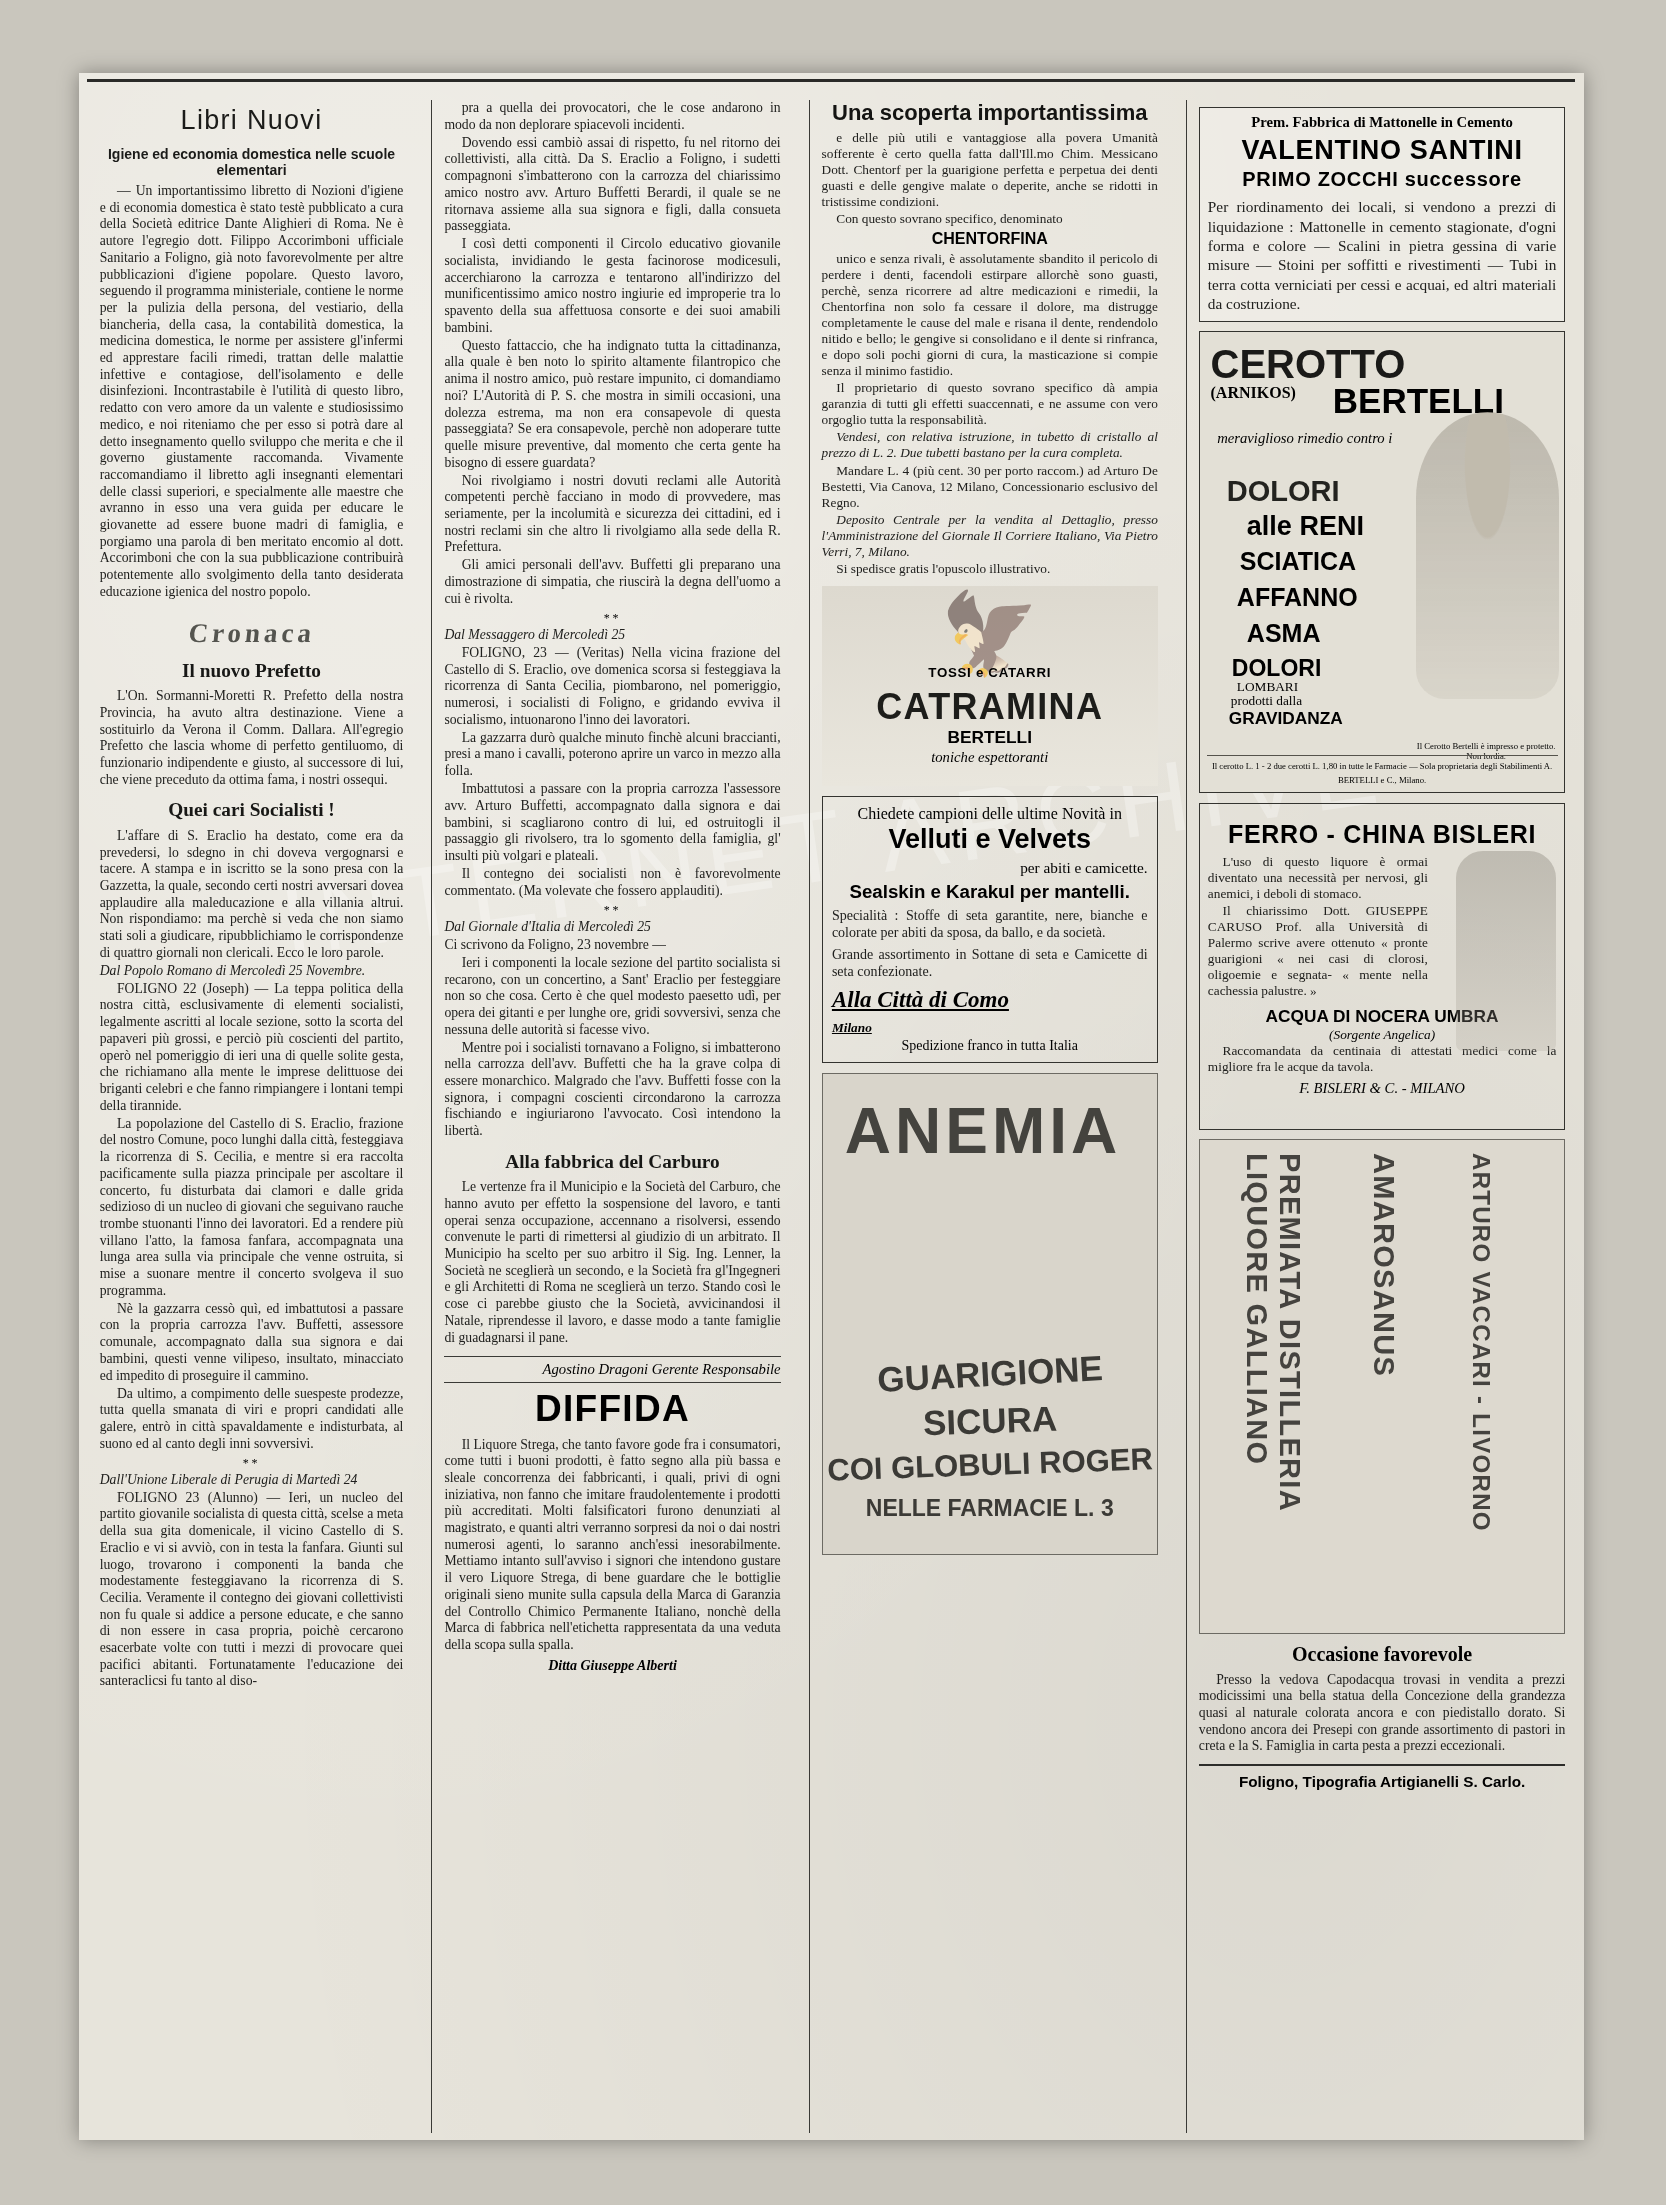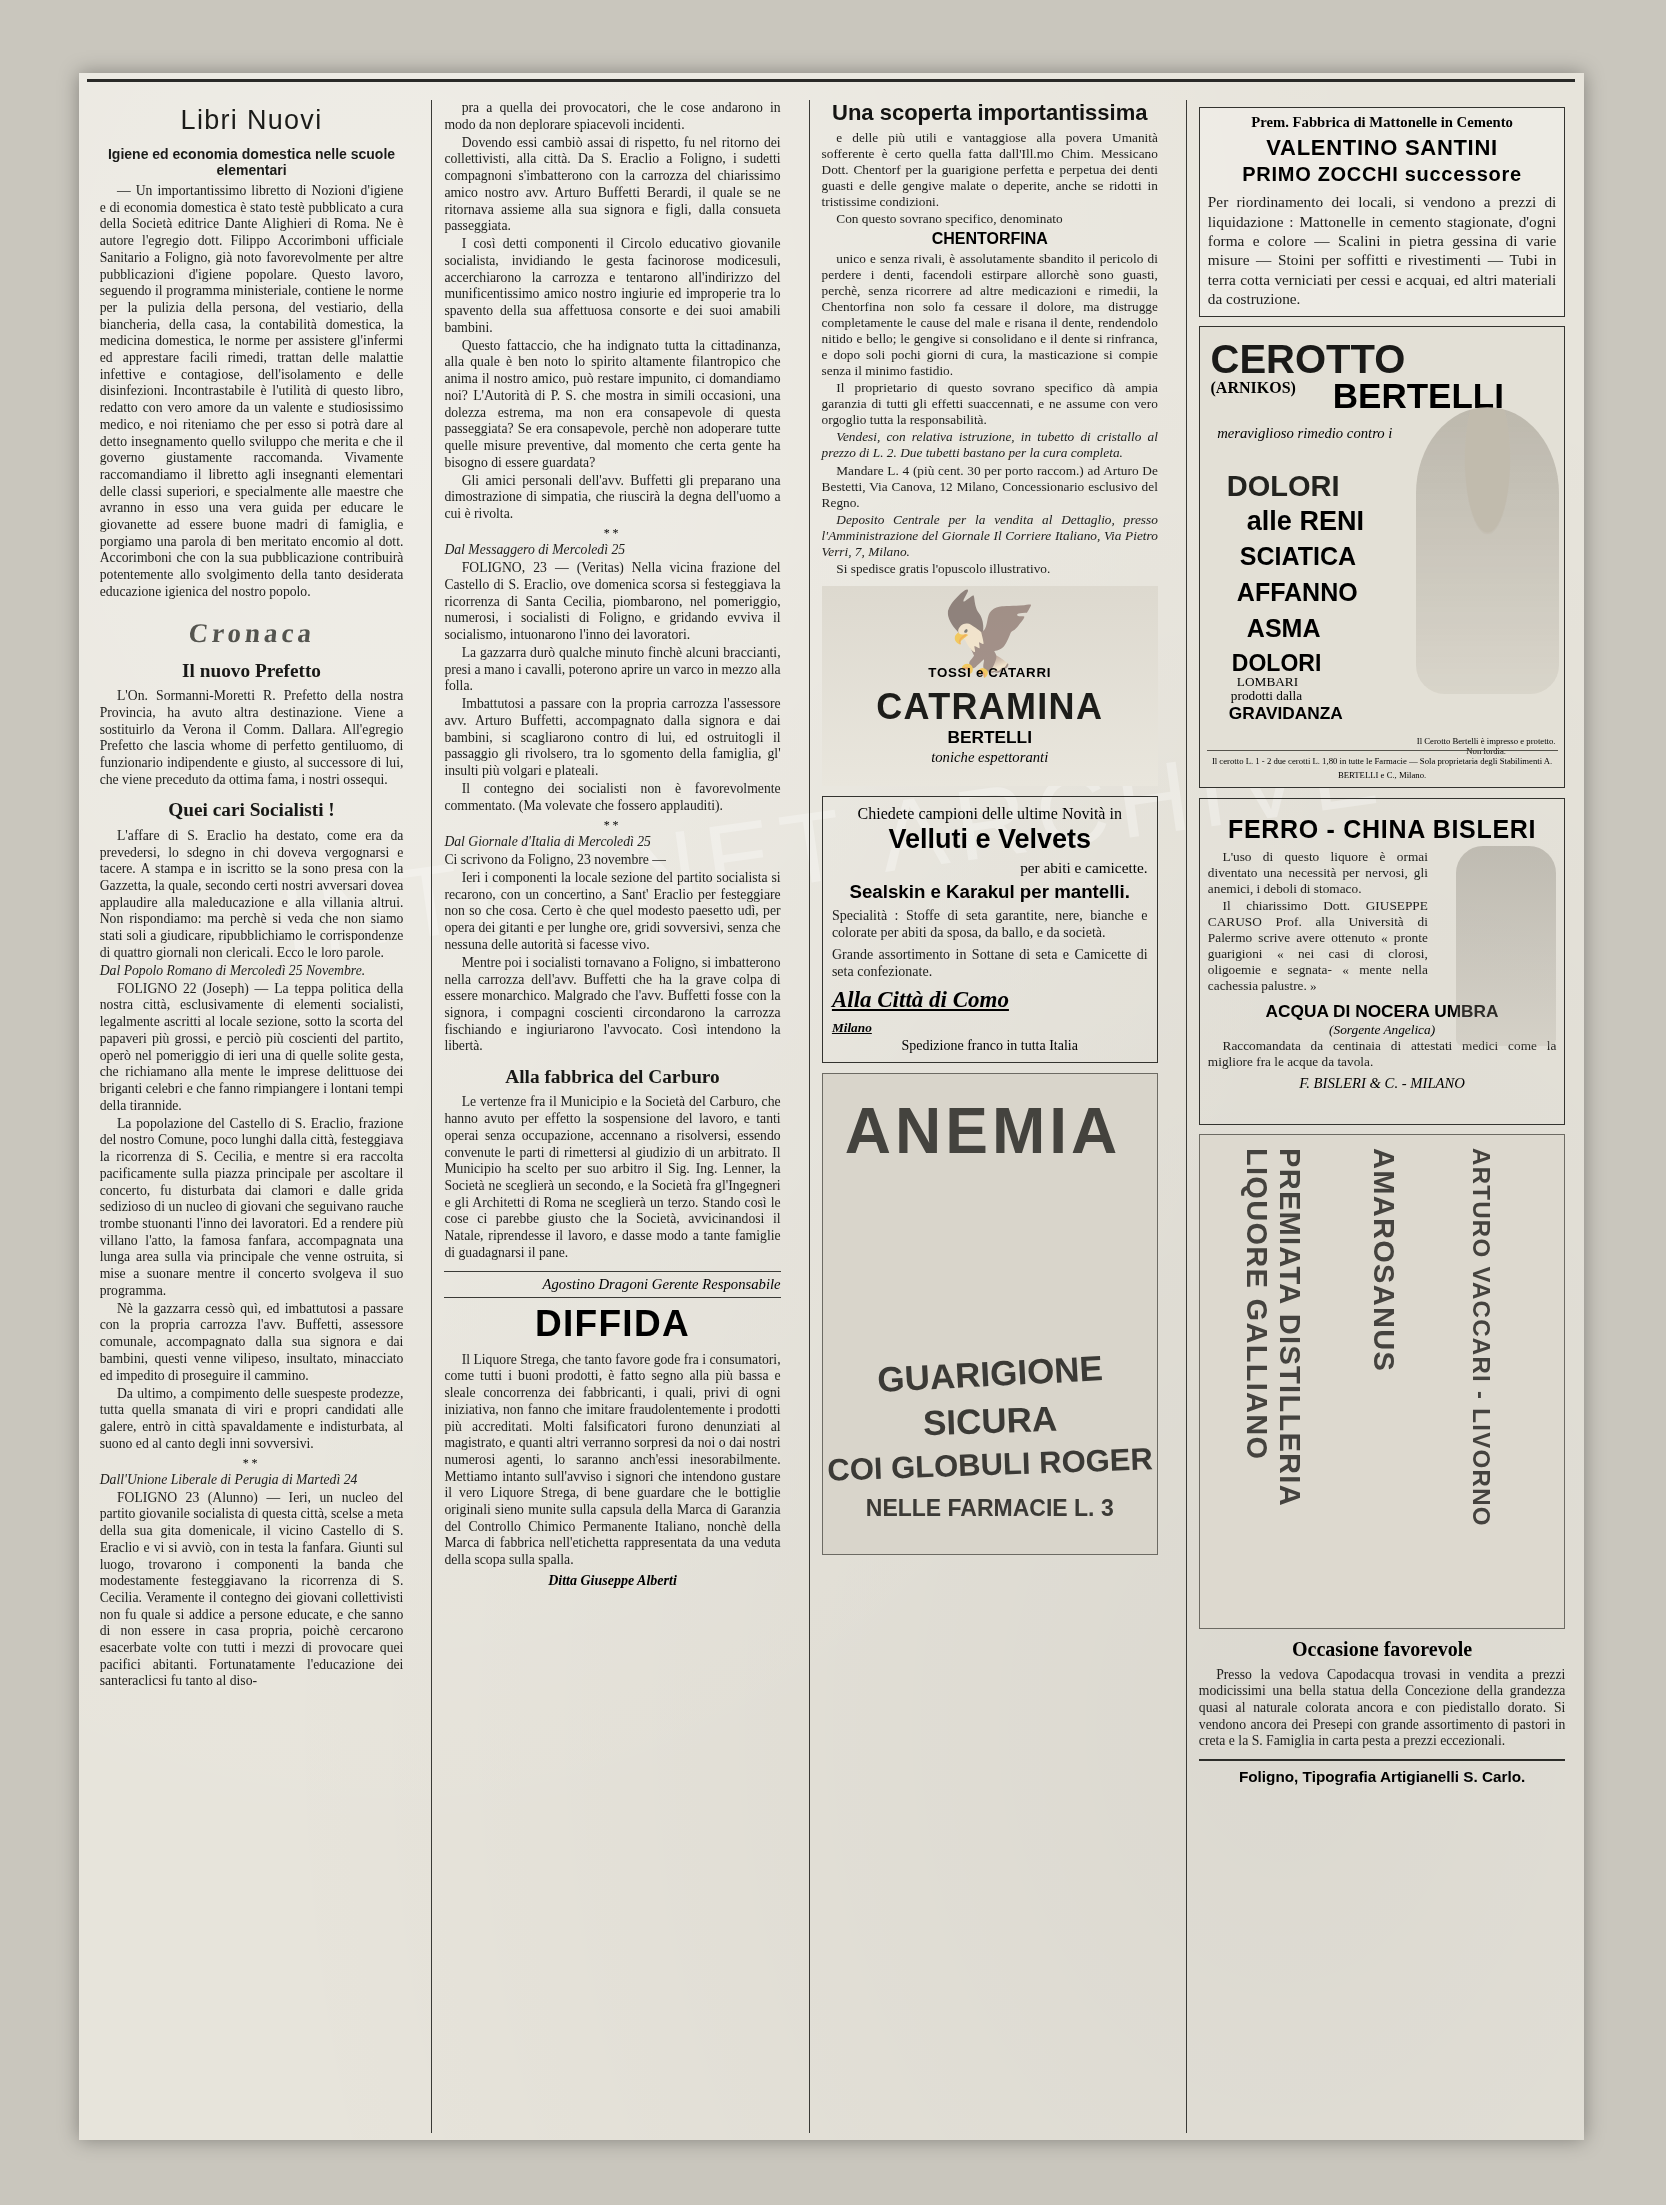--- a/index.html
+++ b/index.html
@@ -225,21 +225,21 @@
   }
 
   
   .c4 .adbox { background: rgba(255,255,255,0.25); }
   .zocchi-head {
     text-align:center; font-family:"Liberation Serif",serif; font-weight:bold;
     font-size:14.7px; margin-bottom:4px;
   }
   .zocchi-name {
     text-align:center; font-family:"Liberation Sans",sans-serif; font-weight:bold;
-    font-size:22px; letter-spacing:0.7px;
+    font-size:27px; letter-spacing:0.7px;
   }
   .zocchi-name2 {
     text-align:center; font-family:"Liberation Sans",sans-serif; font-weight:bold;
     font-size:20px; letter-spacing:0.7px; margin-top:1.3px;
   }
   .zocchi-body { font-size:15.3px; line-height:19.3px; text-align:justify; text-indent:0; margin-top:6.7px;}
 
   .cerotto {
     position: relative;
     height: 460px;
@@ -349,20 +349,21 @@
       <div class="stars">**</div>
       <p class="noind ital">Dall'Unione Liberale di Perugia di Martedì 24</p>
       <p>FOLIGNO 23 (Alunno) — Ieri, un nucleo del partito giovanile socialista di questa città, scelse a meta della sua gita domenicale, il vicino Castello di S. Eraclio e vi si avviò, con in testa la fanfara. Giunti sul luogo, trovarono i componenti la banda che modestamente festeggiavano la ricorrenza di S. Cecilia. Veramente il contegno dei giovani collettivisti non fu quale si addice a persone educate, e che sanno di non essere in casa propria, poichè cercarono esacerbate volte con tutti i mezzi di provocare quei pacifici abitanti. Fortunatamente l'educazione dei santeraclicsi fu tanto al diso-</p>
     </div>
 
     <div class="col c2">
       <p>pra a quella dei provocatori, che le cose andarono in modo da non deplorare spiacevoli incidenti.</p>
       <p>Dovendo essi cambiò assai di rispetto, fu nel ritorno dei collettivisti, alla città. Da S. Eraclio a Foligno, i sudetti compagnoni s'imbatterono con la carrozza del chiarissimo amico nostro avv. Arturo Buffetti Berardi, il quale se ne ritornava assieme alla sua signora e figli, dalla consueta passeggiata.</p>
       <p>I così detti componenti il Circolo educativo giovanile socialista, invidiando le gesta facinorose modicesuli, accerchiarono la carrozza e tentarono all'indirizzo del munificentissimo amico nostro ingiurie ed improperie tra lo spavento della sua affettuosa consorte e dei suoi amabili bambini.</p>
       <p>Questo fattaccio, che ha indignato tutta la cittadinanza, alla quale è ben noto lo spirito altamente filantropico che anima il nostro amico, può restare impunito, ci domandiamo noi? L'Autorità di P. S. che mostra in simili occasioni, una dolezza estrema, ma non era consapevole di questa passeggiata? Se era consapevole, perchè non adoperare tutte quelle misure preventive, dal momento che certa gente ha bisogno di essere guardata?</p>
+      <p>Noi rivolgiamo i nostri dovuti reclami alle Autorità competenti perchè facciano in modo di provvedere, mas seriamente, per la incolumità e sicurezza dei cittadini, ed i nostri reclami sin che altro li rivolgiamo alla sede della R. Prefettura.</p>
       <p>Gli amici personali dell'avv. Buffetti gli preparano una dimostrazione di simpatia, che riuscirà la degna dell'uomo a cui è rivolta.</p>
       <div class="stars">**</div>
       <p class="noind ital">Dal Messaggero di Mercoledì 25</p>
       <p>FOLIGNO, 23 — (Veritas) Nella vicina frazione del Castello di S. Eraclio, ove domenica scorsa si festeggiava la ricorrenza di Santa Cecilia, piombarono, nel pomeriggio, numerosi, i socialisti di Foligno, e gridando evviva il socialismo, intuonarono l'inno dei lavoratori.</p>
       <p>La gazzarra durò qualche minuto finchè alcuni braccianti, presi a mano i cavalli, poterono aprire un varco in mezzo alla folla.</p>
       <p>Imbattutosi a passare con la propria carrozza l'assessore avv. Arturo Buffetti, accompagnato dalla signora e dai bambini, si scagliarono contro di lui, ed ostruitogli il passaggio gli rivolsero, tra lo sgomento della famiglia, gl' insulti più volgari e plateali.</p>
       <p>Il contegno dei socialisti non è favorevolmente commentato. (Ma volevate che fossero applauditi).</p>
       <div class="stars">**</div>
       <p class="noind ital">Dal Giornale d'Italia di Mercoledì 25</p>
       <p class="noind">Ci scrivono da Foligno, 23 novembre —</p>

